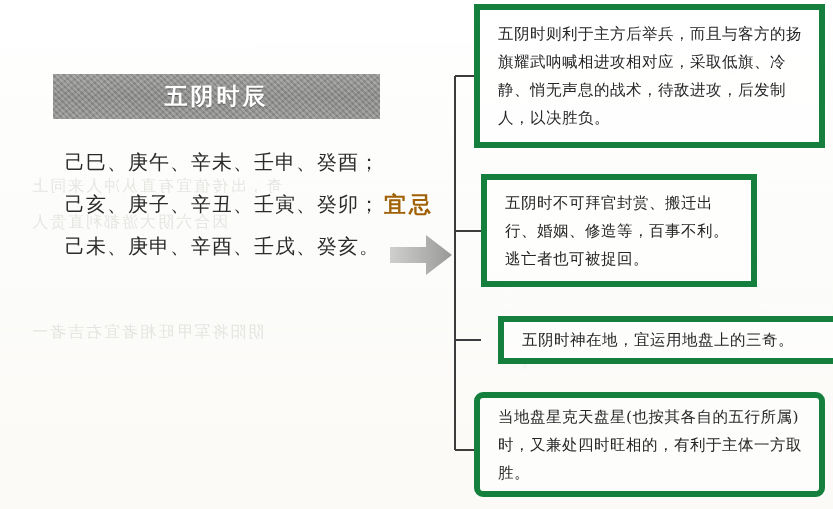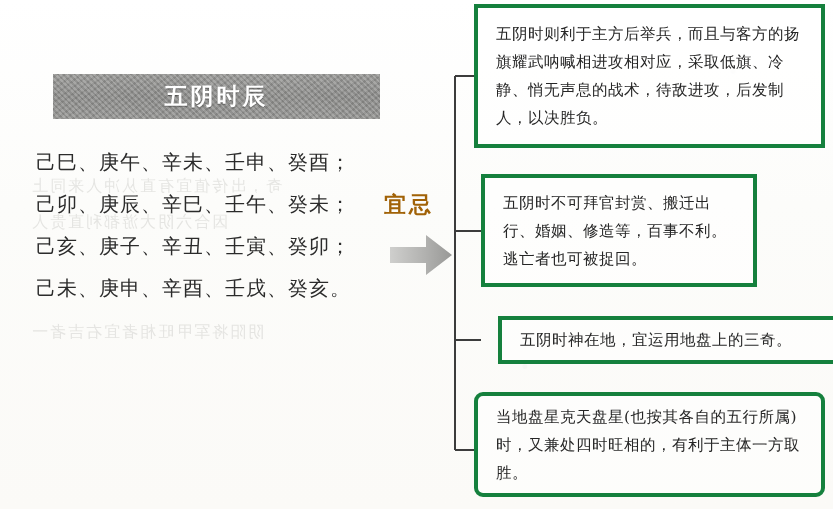--- a/index.html
+++ b/index.html
@@ -69,20 +69,21 @@
     color: #ffffff;
     font-size: 23px;
     font-weight: bold;
     letter-spacing: 3px;
     text-shadow: 0 1px 1px rgba(0,0,0,0.35);
     font-family: "DejaVu Serif", "Liberation Serif", serif;
   }
 
   .rows {
     margin-top: 22px;
+    text-align: right;
   }
   .pillar-row {
     font-size: 20px;
     color: #2b2b2b;
     letter-spacing: 1px;
     padding: 0 0 0 28px;
     height: 42px;
     line-height: 42px;
     white-space: nowrap;
     font-family: "DejaVu Serif", "Liberation Serif", serif;
@@ -112,21 +113,21 @@
     position: absolute;
     left: 450px;
     top: 0;
     width: 36px;
     height: 509px;
   }
 
   
   .box {
     position: absolute;
-    border: 4px solid #15803d;
+    border: 6px solid #15803d;
     background: rgba(255,255,255,0.55);
     box-sizing: border-box;
     display: flex;
     align-items: center;
   }
   .box-text {
     font-size: 15.5px;
     line-height: 28px;
     color: #262626;
     letter-spacing: 0.5px;
@@ -148,21 +149,20 @@
 <div class="bleed" style="left:30px; top:322px;">阴阳将军甲旺相者宜右吉者一</div>
 
 <div class="stage">
 
   <div class="left-panel">
     <div class="panel-header">
       <span class="panel-header-title">五阴时辰</span>
     </div>
     <div class="rows">
       <div class="pillar-row">己巳、庚午、辛未、壬申、癸酉；</div>
-      <div class="pillar-row">己卯、庚辰、辛巳、壬午、癸未；</div>
       <div class="pillar-row">己亥、庚子、辛丑、壬寅、癸卯；</div>
       <div class="pillar-row">己未、庚申、辛酉、壬戌、癸亥。</div>
     </div>
   </div>
 
   <div class="center-label">宜忌</div>
 
   <svg class="arrow" viewBox="0 0 62 42">
     <defs>
       <linearGradient id="argrad" x1="0" y1="0" x2="1" y2="0">

